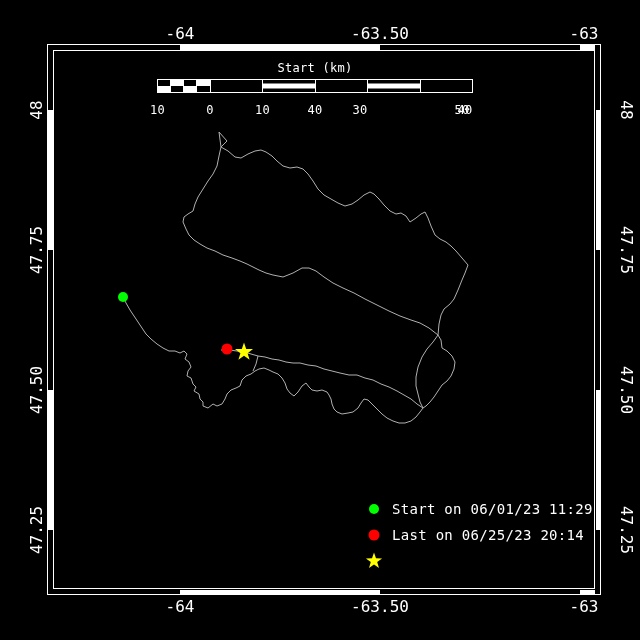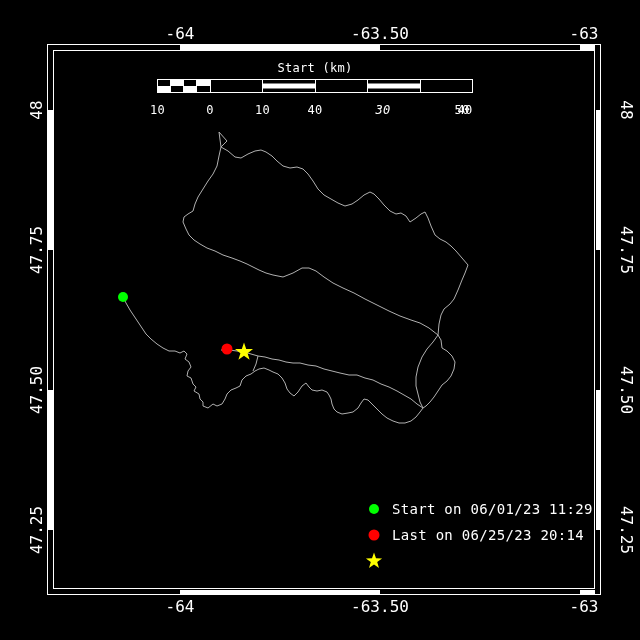--- a/index.html
+++ b/index.html
@@ -84,21 +84,21 @@
       <span class="lbl ax-side-r" style="left: 626px; top: 390px;">47.50</span>
       <span class="lbl ax-side-r" style="left: 626px; top: 530px;">47.25</span>
     </div>
 
   <span class="lbl sm ctr" style="left:315px;top:62px;">Start (km)</span>
   <div id="scale-ticks">
       <span class="lbl sm ctr" style="left: 157.5px; top: 104px;">10</span>
       <span class="lbl sm ctr" style="left: 210px; top: 104px;">0</span>
       <span class="lbl sm ctr" style="left: 262.5px; top: 104px;">10</span>
       <span class="lbl sm ctr" style="left: 315px; top: 104px;">40</span>
-      <span class="lbl sm ctr" style="left: 383px; top: 104px; font-style: italic;">30</span>
+      <span class="lbl sm ctr" style="left: 360px; top: 104px;">30</span>
       <span class="lbl sm ctr" style="left: 420px; top: 104px; margin-left: 45px;">40</span>
       <span class="lbl sm ctr" style="left: 462px; top: 104px; text-align: center;">50</span>
     </div>
 
   <div id="legend">
     <div class="legend-row">
       <svg width="18" height="18">
         <circle cx="9" cy="9" r="5" fill="#00ff00"></circle>
       </svg>
       <span class="legend-label">Start on 06/01/23 11:29</span>

